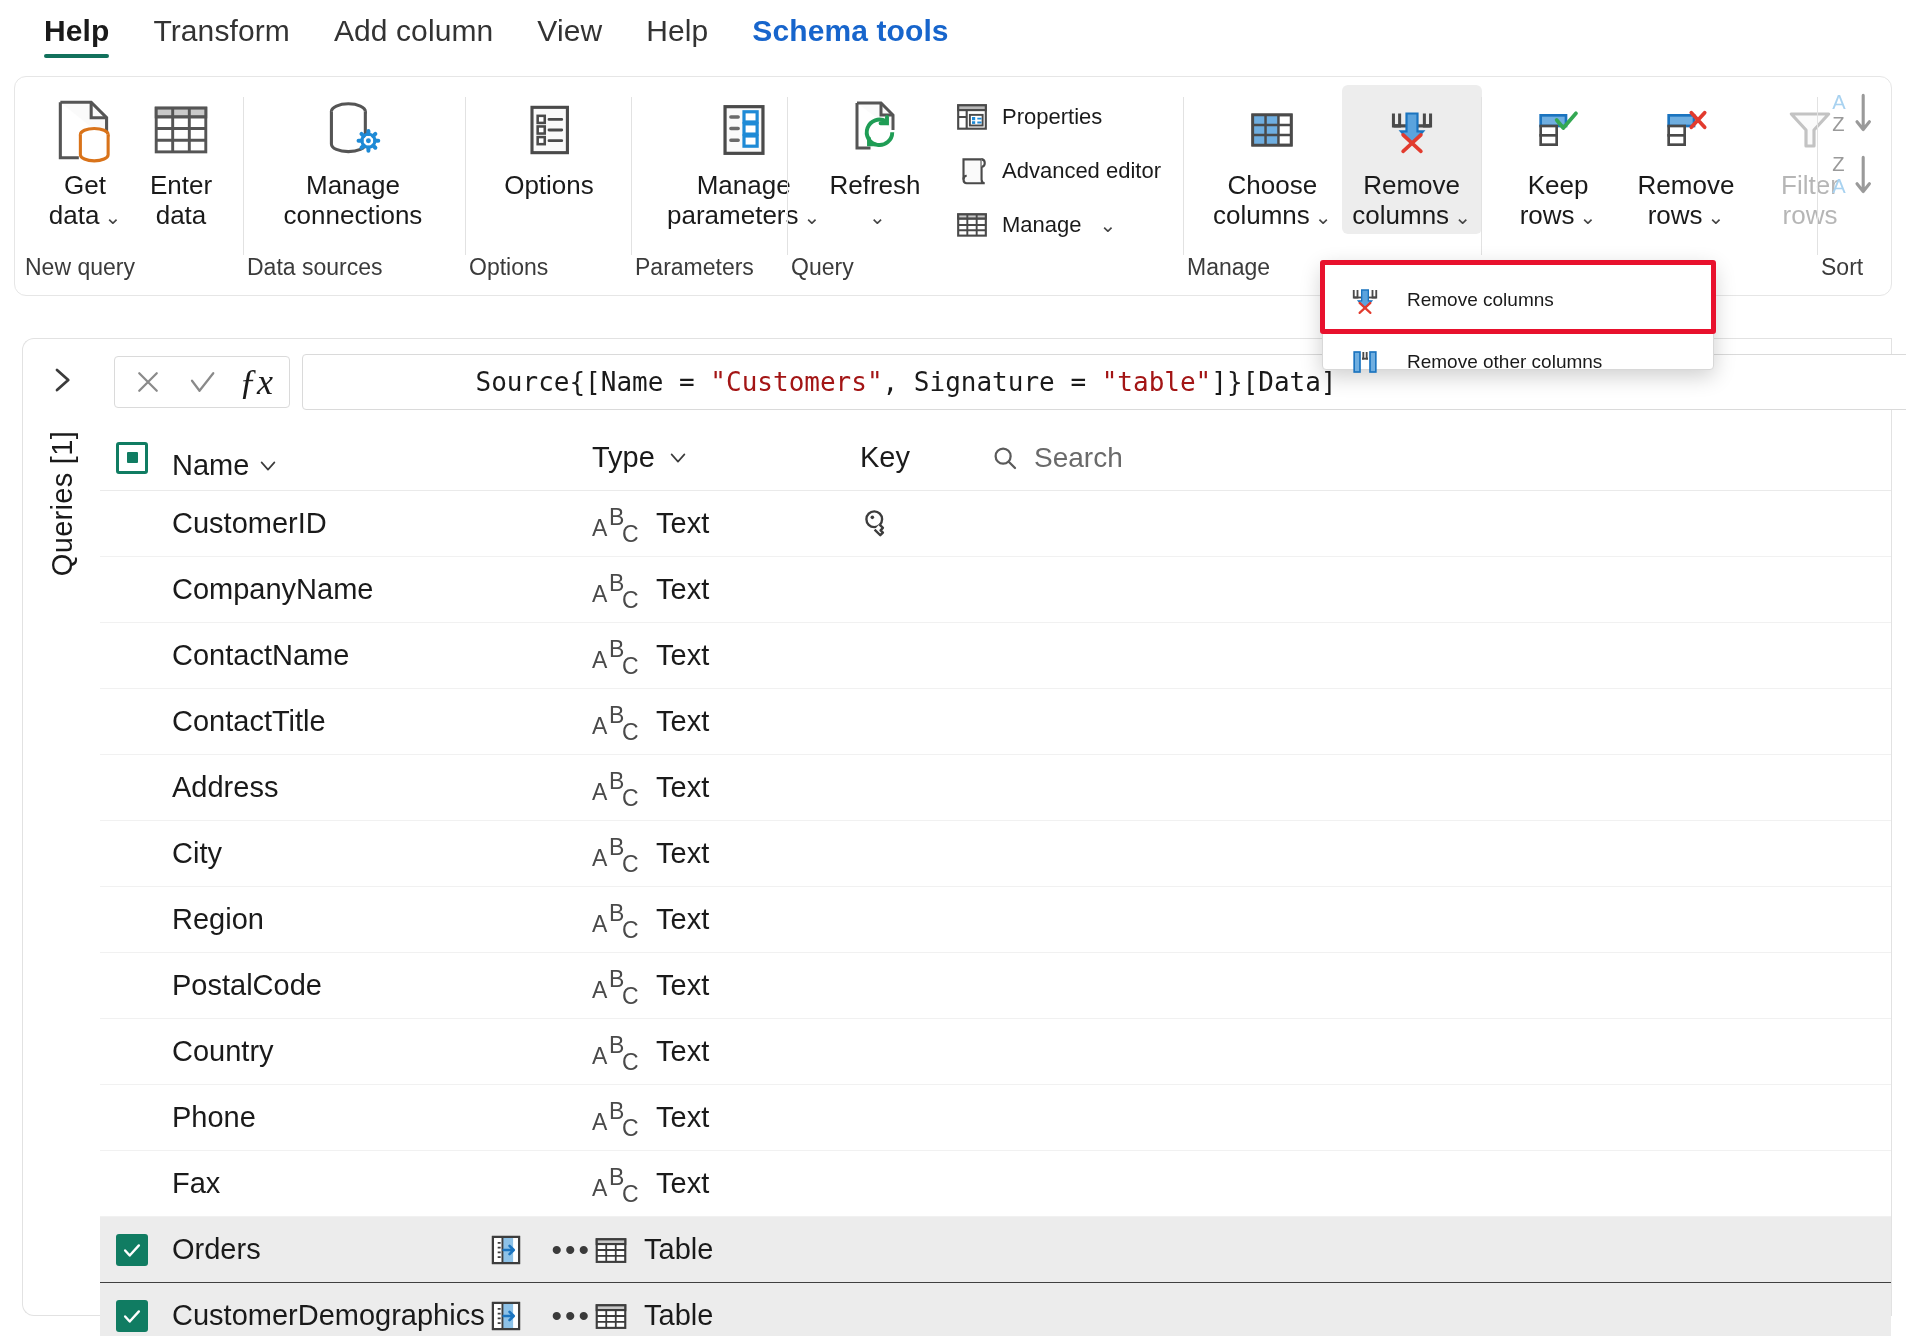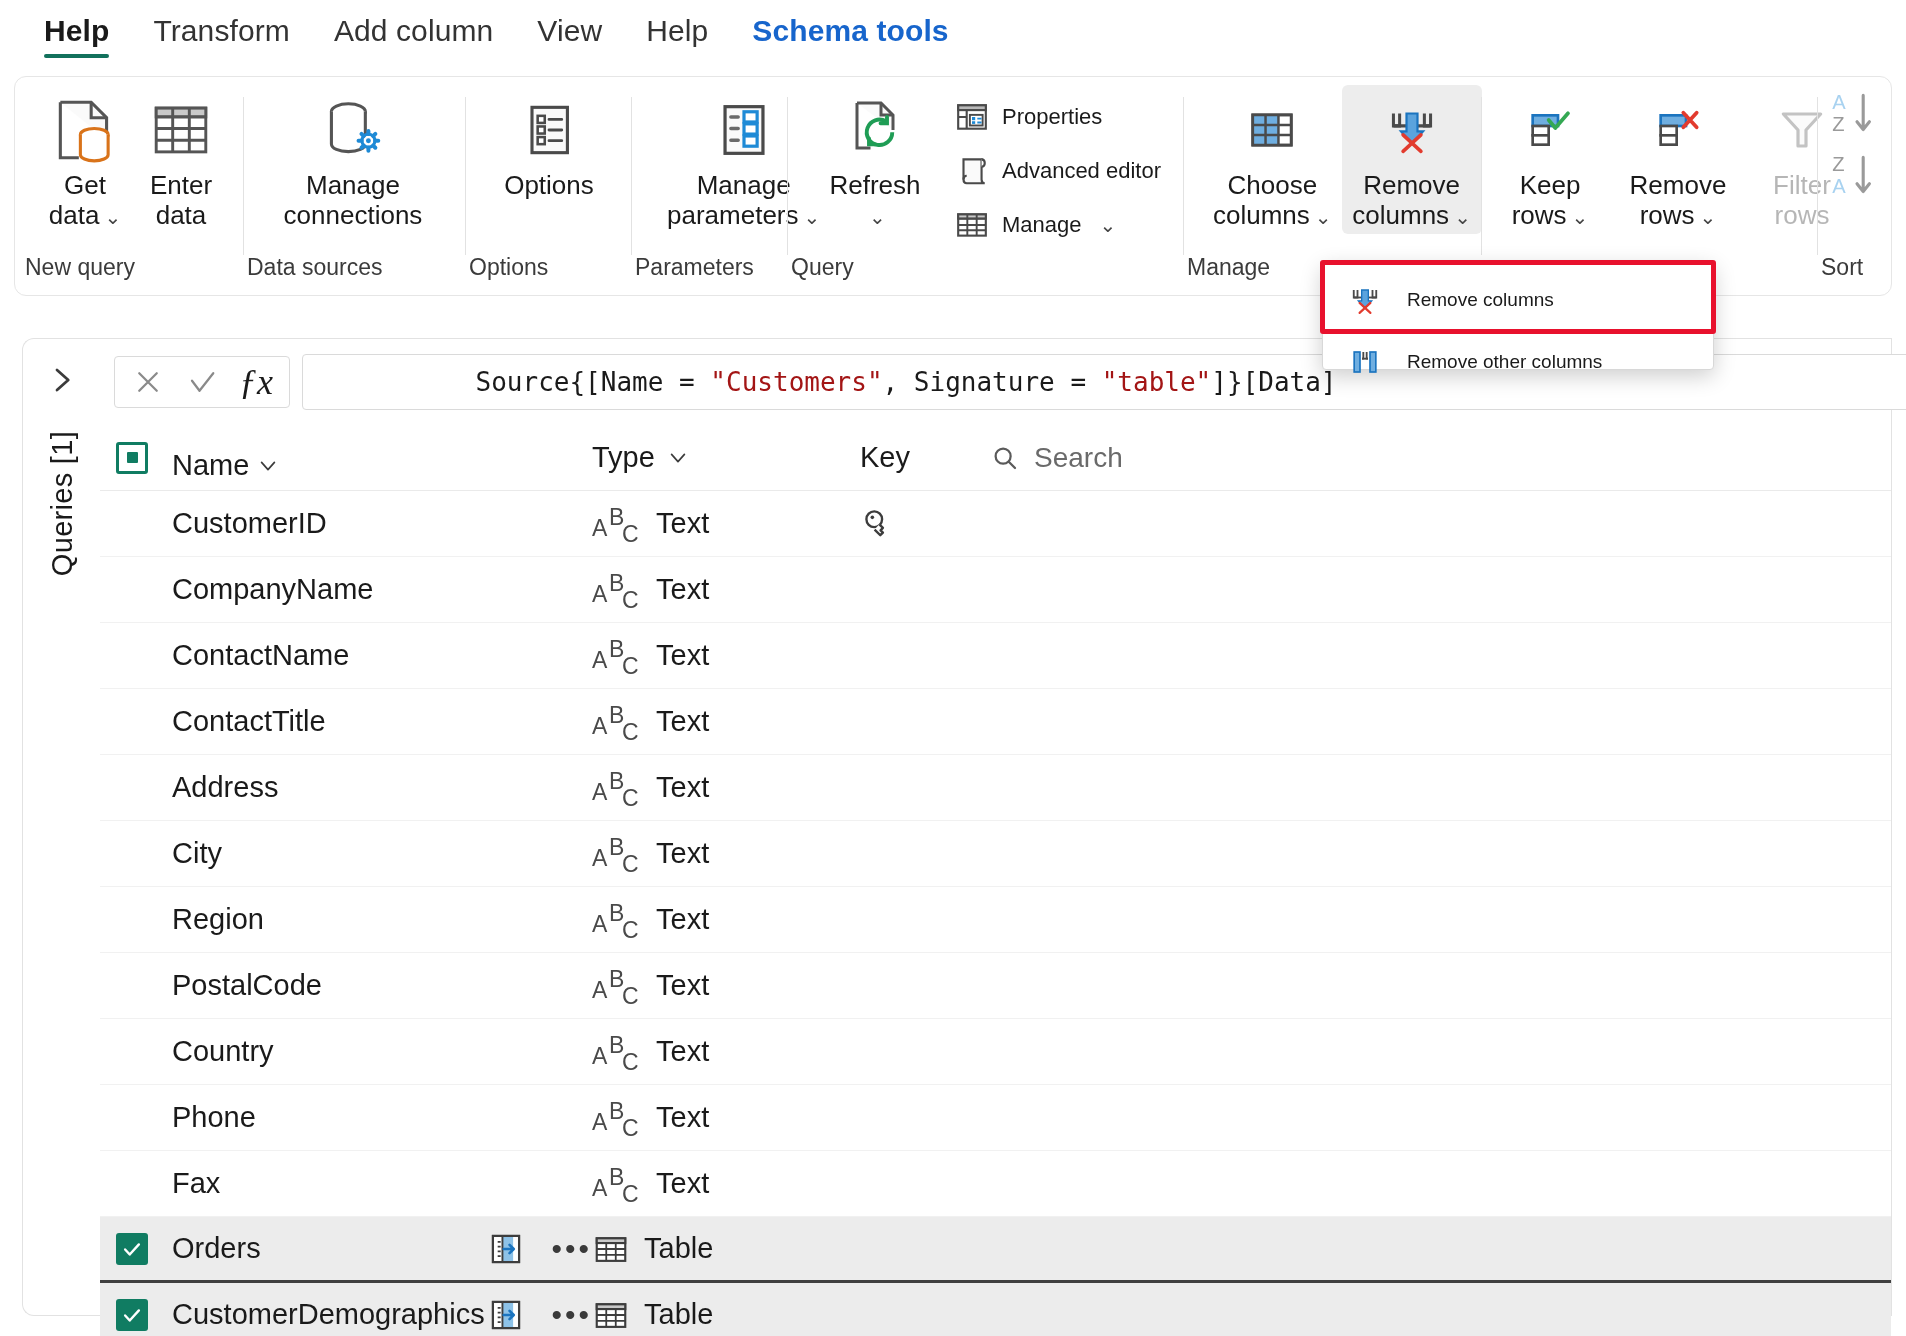--- a/index.html
+++ b/index.html
@@ -132,21 +132,21 @@
   .col-name { width: 420px; margin-top: 16px; }
   .col-type { width: 268px; display: flex; align-items: center; gap: 12px; }
   .col-key  { width: 130px; display: flex; align-items: center; }
   .col-search { flex: 1; display: flex; align-items: center; gap: 14px; }
   .search-ph { font-size: 28px; color: #6a6a6a; }
 
   .trow {
     display: flex; align-items: center; height: 66px; border-bottom: 1px solid #f1f1f1;
     padding-left: 16px; background: #fff;
   }
-  .trow.sel { background: #ececec; border-bottom: 3px solid #404040; }
+  .trow.sel { background: #ececec; border-bottom: 1px solid #404040; }
   .cell-name { width: 420px; font-size: 29px; color: #1a1a1a; display:flex; align-items:center; }
   .cell-name .nm { white-space: nowrap; }
   .cell-type { width: 268px; display: flex; align-items: center; gap: 14px; font-size: 29px; color: #1a1a1a; }
   .cell-key { width: 130px; display: flex; align-items: center; }
   .rowtools { display: flex; align-items: center; gap: 26px; margin-left: auto; }
 
   .abc {
     position: relative; width: 50px; height: 40px; flex: none;
     font-family: "Liberation Sans", sans-serif; color: #4a4a4a;
   }
@@ -361,21 +361,21 @@
           </div>
           <div class="lb"><span>Remove</span><br>
             <span>columns</span><span class="chev">⌄</span></div>
         </div>
       </div>
       <div class="grp-label">Manage</div>
     </div>
     <div class="sep" style="left:1466px;"></div>
 
     <div class="grp" style="left:1470px; width:330px;">
-      <div class="grp-items" style="left:6px;">
+      <div class="grp-items" style="left:14px;">
         <div class="bigbtn" style="min-width:118px;">
           <div class="ic">
             <svg width="64" height="64" viewBox="0 0 48 48">
               <rect x="11" y="13" width="19" height="8" fill="#6faee0" stroke="#1b74bf" stroke-width="2"></rect>
               <rect x="11" y="21" width="12" height="7" fill="#fff" stroke="#4a4a4a" stroke-width="2"></rect>
               <rect x="11" y="28" width="12" height="7" fill="#fff" stroke="#4a4a4a" stroke-width="2"></rect>
               <path d="M23 16.5l5 6 9.5-11" fill="none" stroke="#34a853" stroke-width="2.8" stroke-linecap="round" stroke-linejoin="round"></path>
             </svg>
           </div>
           <div class="lb"><span>Keep</span><br>

